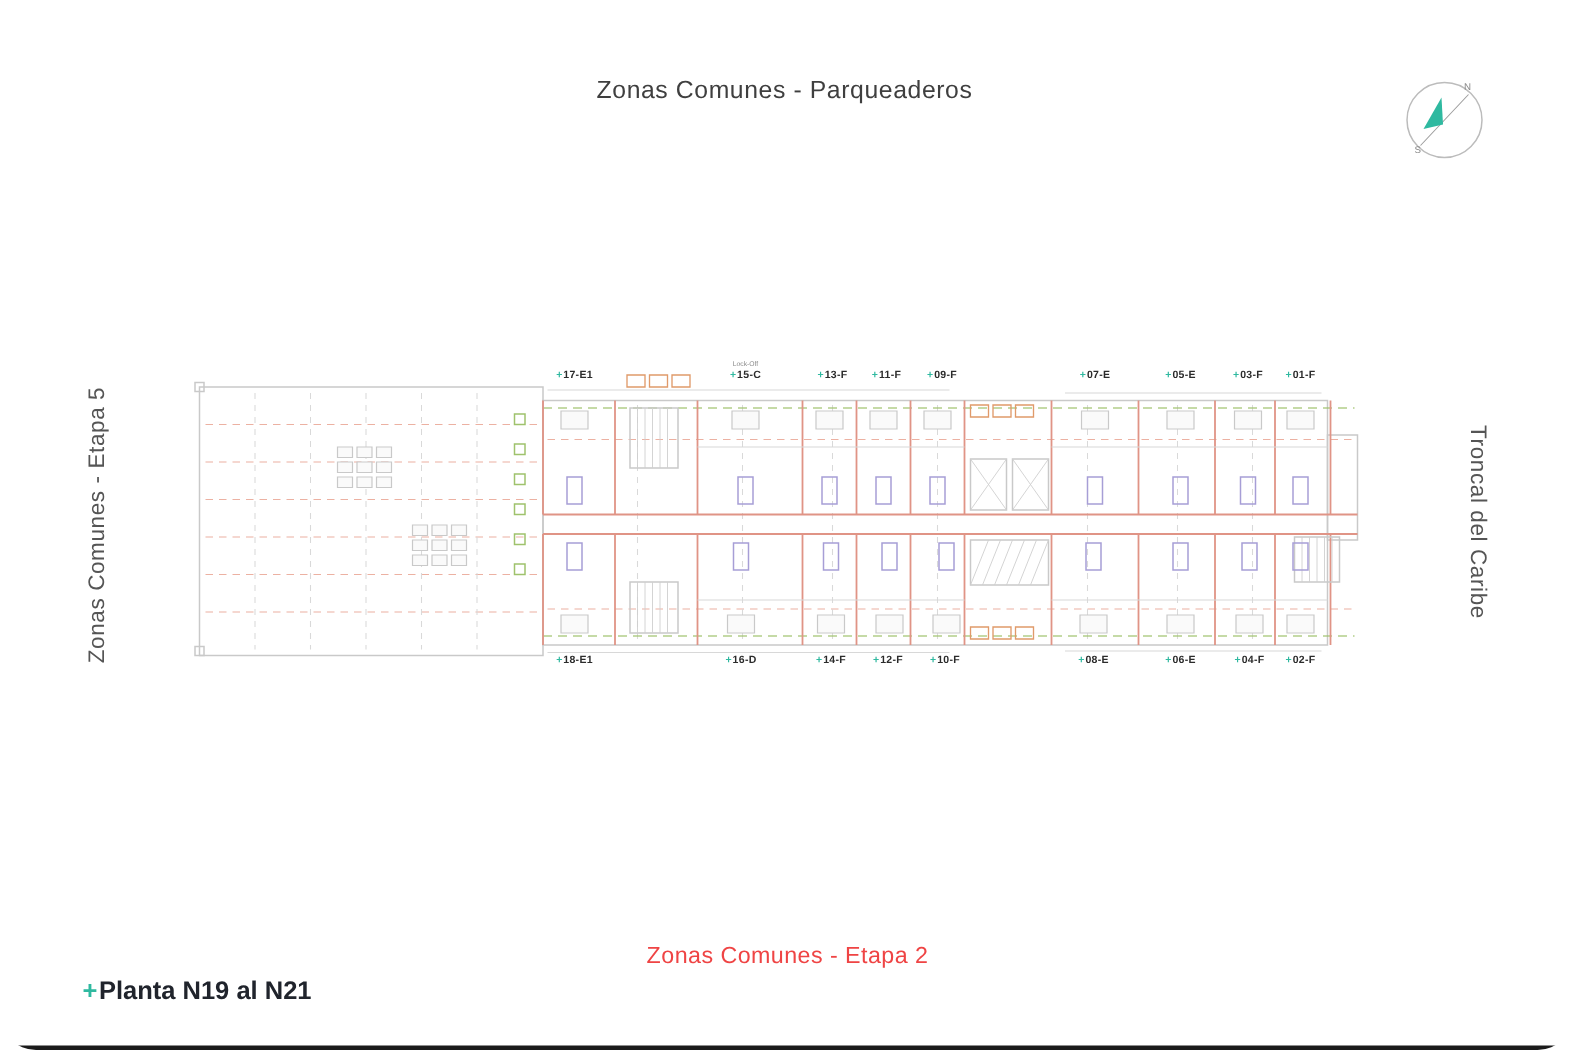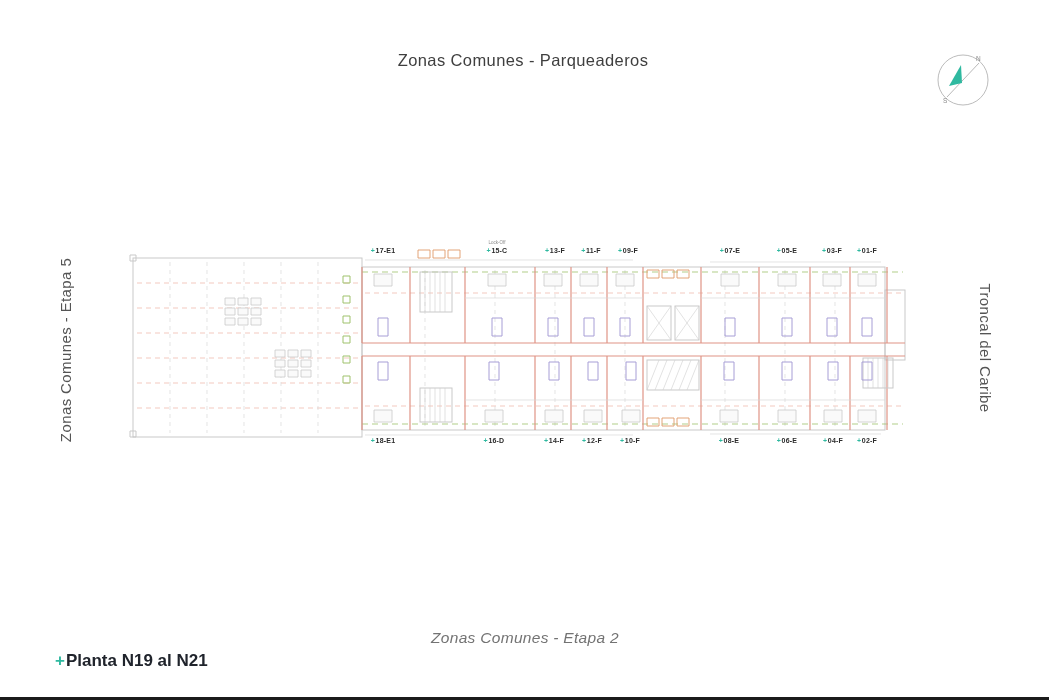--- a/index.html
+++ b/index.html
@@ -1,23 +1,24 @@
 <!DOCTYPE html>
 <html><head>
 <meta charset="utf-8">
 <style>
   html,body{margin:0;padding:0;background:#ffffff;}
   #page{
     position:relative;width:1049px;height:700px;overflow:hidden;background:#ffffff;
     font-family:"Liberation Sans",sans-serif;
+    border-radius:24px;
   }
   .abs{position:absolute;}
   
   .top-title{left:523px;top:51px;transform:translateX(-50%);font-size:16.5px;color:#3f3f3f;letter-spacing:.4px;white-space:nowrap;}
-  .bottom-sub{left:525px;top:629px;transform:translateX(-50%);font-size:15.5px;color:#737373;letter-spacing:.3px;white-space:nowrap;font-style:italic;}
+  .bottom-sub{left:525px;top:629px;transform:translateX(-50%);font-size:15.5px;color:#ef4444;letter-spacing:.3px;white-space:nowrap;}
   .v-label{white-space:nowrap;font-size:15px;color:#555;letter-spacing:.4px;}
   .v-left{left:65px;top:350px;transform:translate(-50%,-50%) rotate(-90deg);}
   .v-right{left:985px;top:348px;transform:translate(-50%,-50%) rotate(90deg);}
   .plan-title{left:55px;top:627px;font-size:17px;font-weight:bold;color:#20242c;white-space:nowrap;margin-top:24px;}
   .plan-title .plus{color:#2fb9a0;font-weight:bold;margin-right:1px;}
   
   .compass{left:937px;top:54px;width:52px;height:52px;}
   .compass .dir{position:absolute;font-size:6.5px;color:#8a8a8a;}
   .compass .n{left:39px;top:1px;}
   .compass .s{left:6px;top:43px;}

